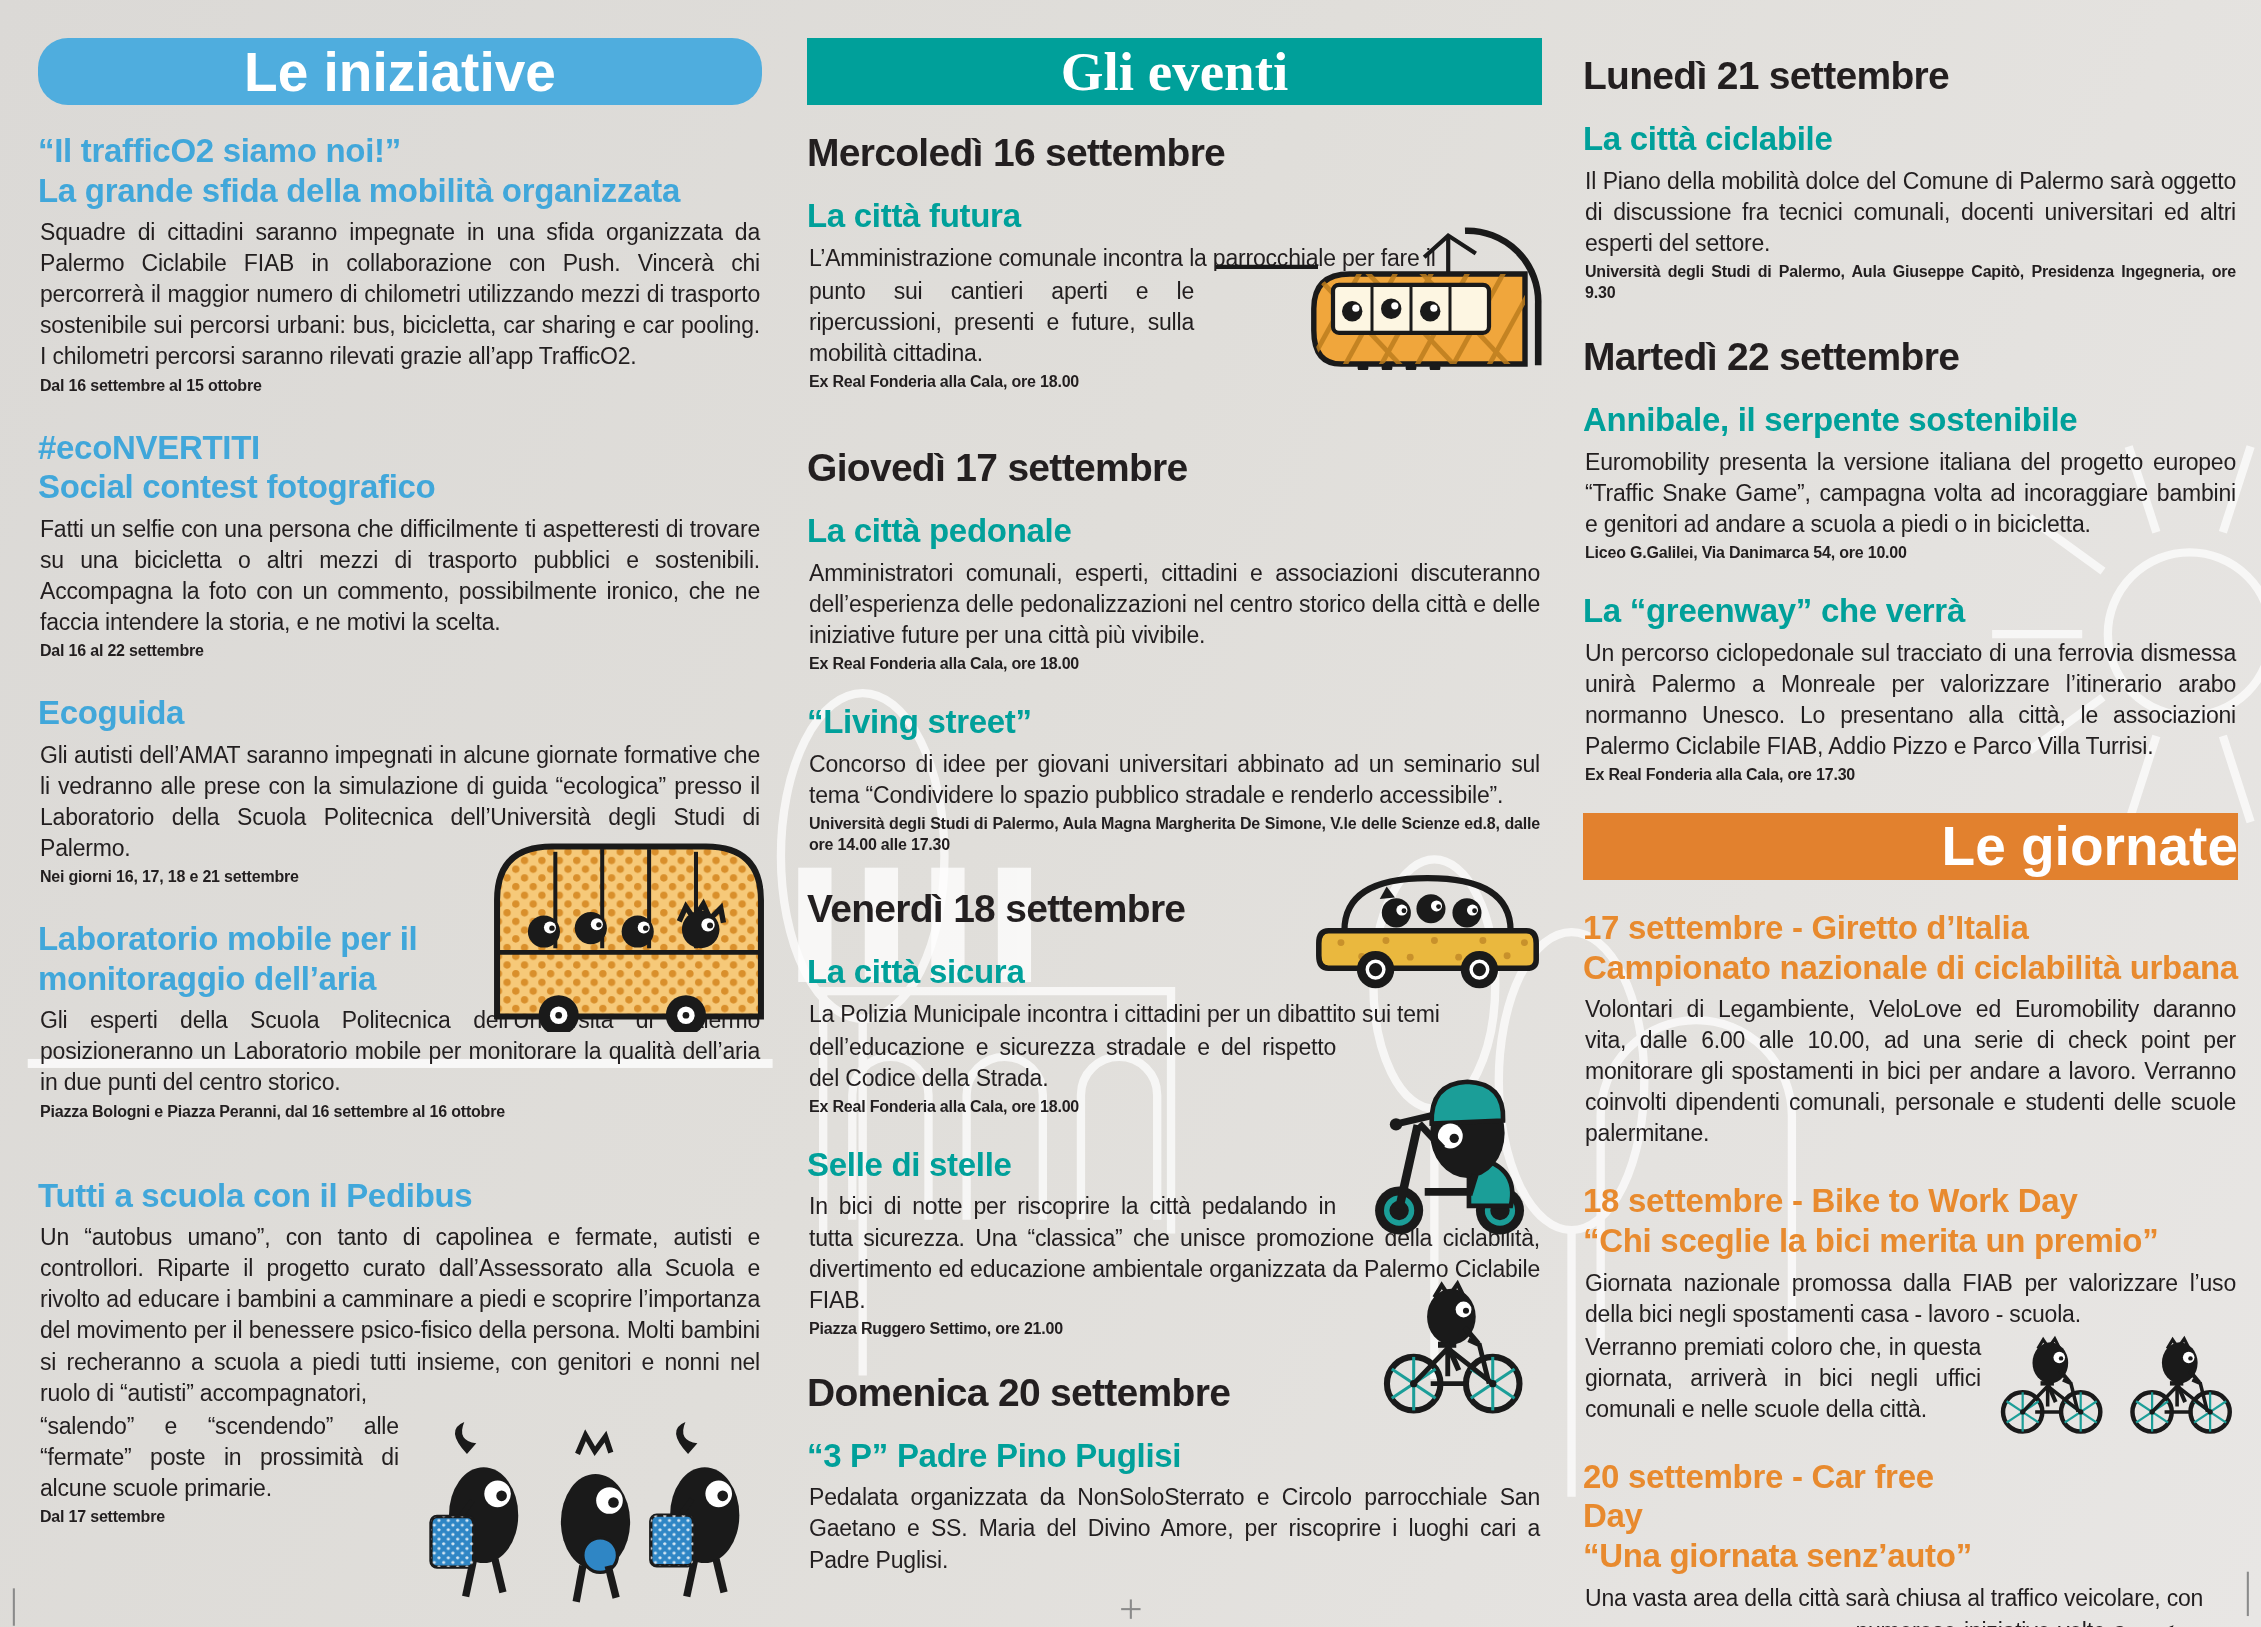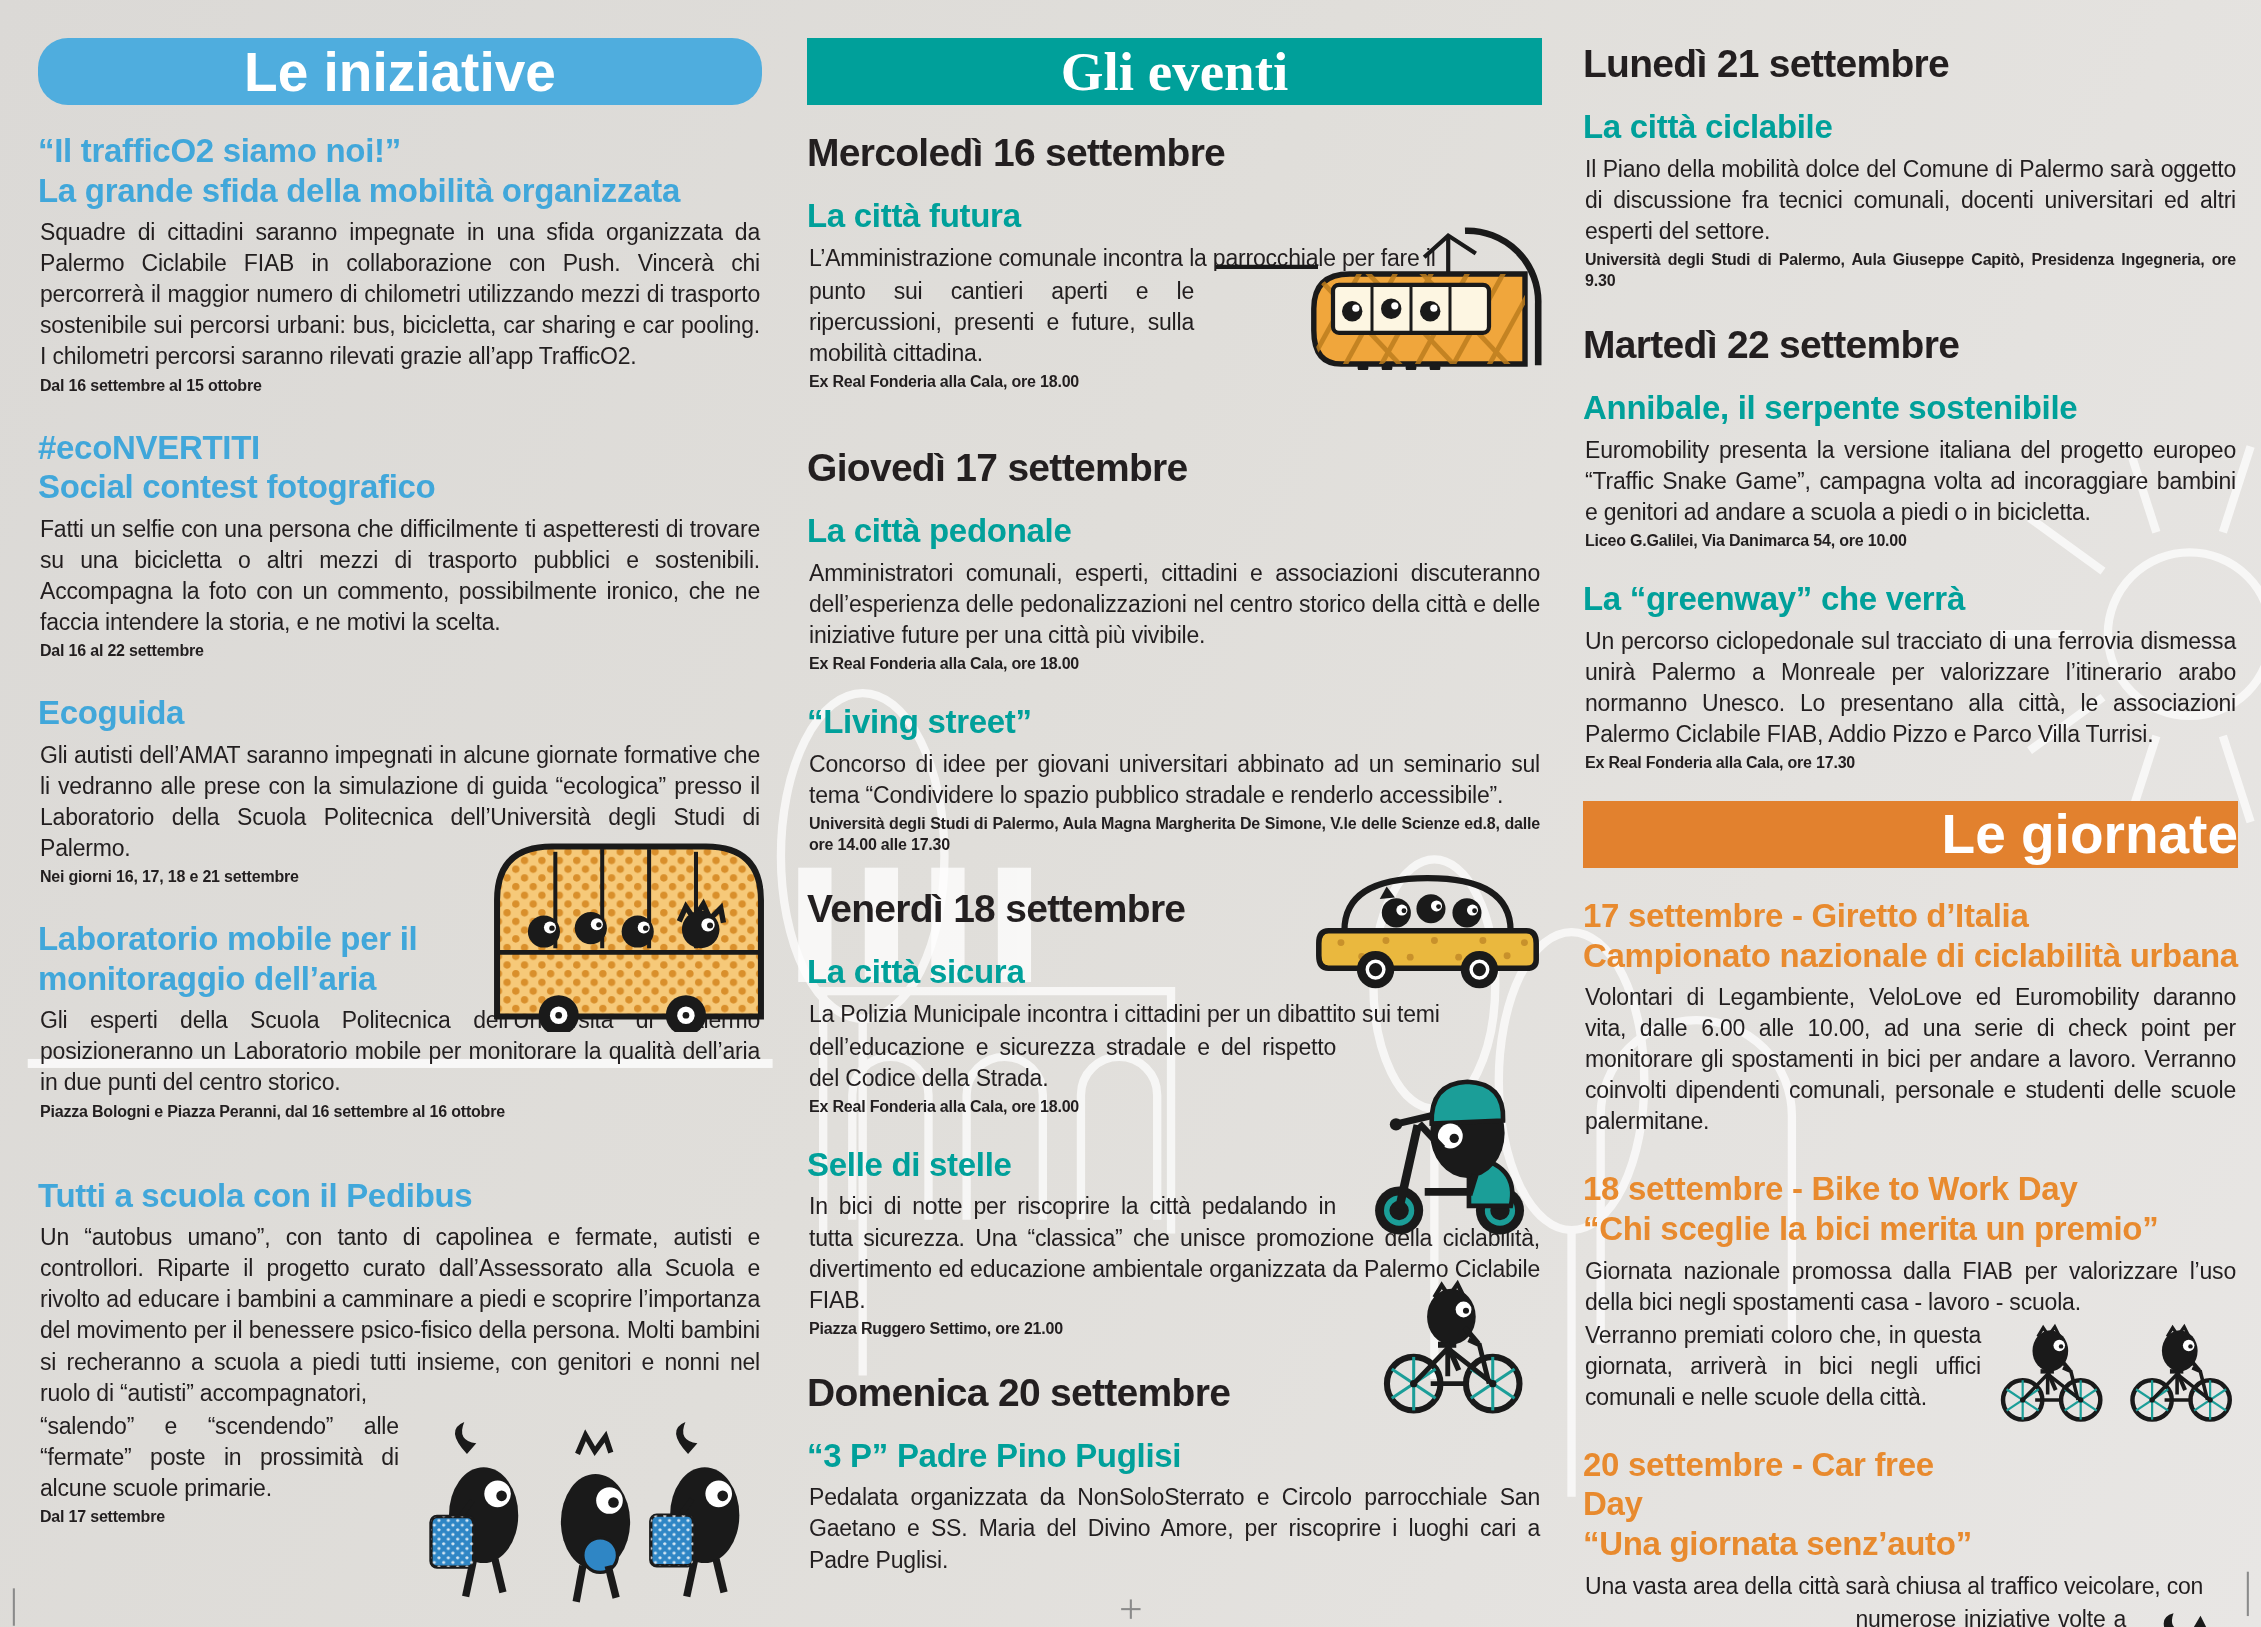--- a/index.html
+++ b/index.html
@@ -10,21 +10,21 @@
   .col{position:absolute;top:38px;z-index:2;}
   .col1{left:38px;width:724px;}
   .col2{left:807px;width:735px;}
   .col3{left:1583px;width:655px;}
   .bar{height:67px;display:flex;align-items:center;justify-content:center;
        color:#fff;font-weight:bold;font-size:55px;letter-spacing:0px;margin-bottom:26px;}
   .bar-blue{background:#4fadde;border-radius:30px;}
   .bar-teal{background:#00a09a;font-family:Liberation Serif, serif;}
   .bar-orange{background:#e2812e;margin:23.6px 0 28px;justify-content:flex-end;}
   .date{font-size:39px;font-weight:bold;color:#231f20;margin:32px 0 8.3px;letter-spacing:-0.7px;}
-  .date.first{margin-top:4px;}
+  .date.first{margin-top:16px;}
   .sec-title{font-size:33px;font-weight:bold;line-height:1.2;margin:21px 0 7px;letter-spacing:-0.3px;}
   .sec-title.tight{margin-top:12px;}
   .blue{color:#41a7da}.teal{color:#00a09a}.orange{color:#e88a2e}
   p{margin:2px;}
   .body{font-size:23px;line-height:1.35;text-align:justify;letter-spacing:-0.2px;}
   .venue{font-size:16px;font-weight:bold;line-height:1.32;margin-top:2.1px;text-align:justify;letter-spacing:-0.2px;}
   .section{margin-bottom:32px;}
   .event{margin-bottom:28px;}
   .illustr{position:absolute;z-index:3;pointer-events:none;}
   .fl-r{float:right;}

